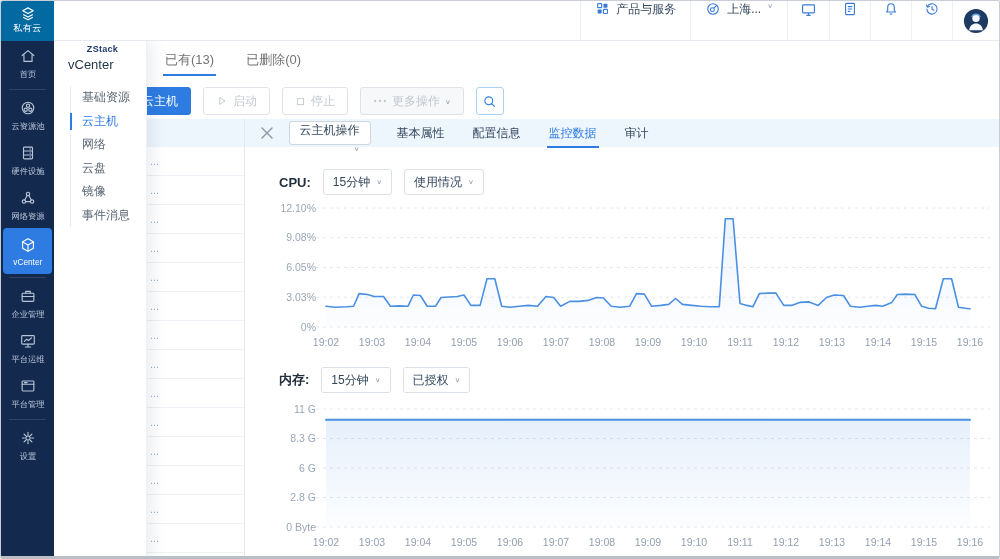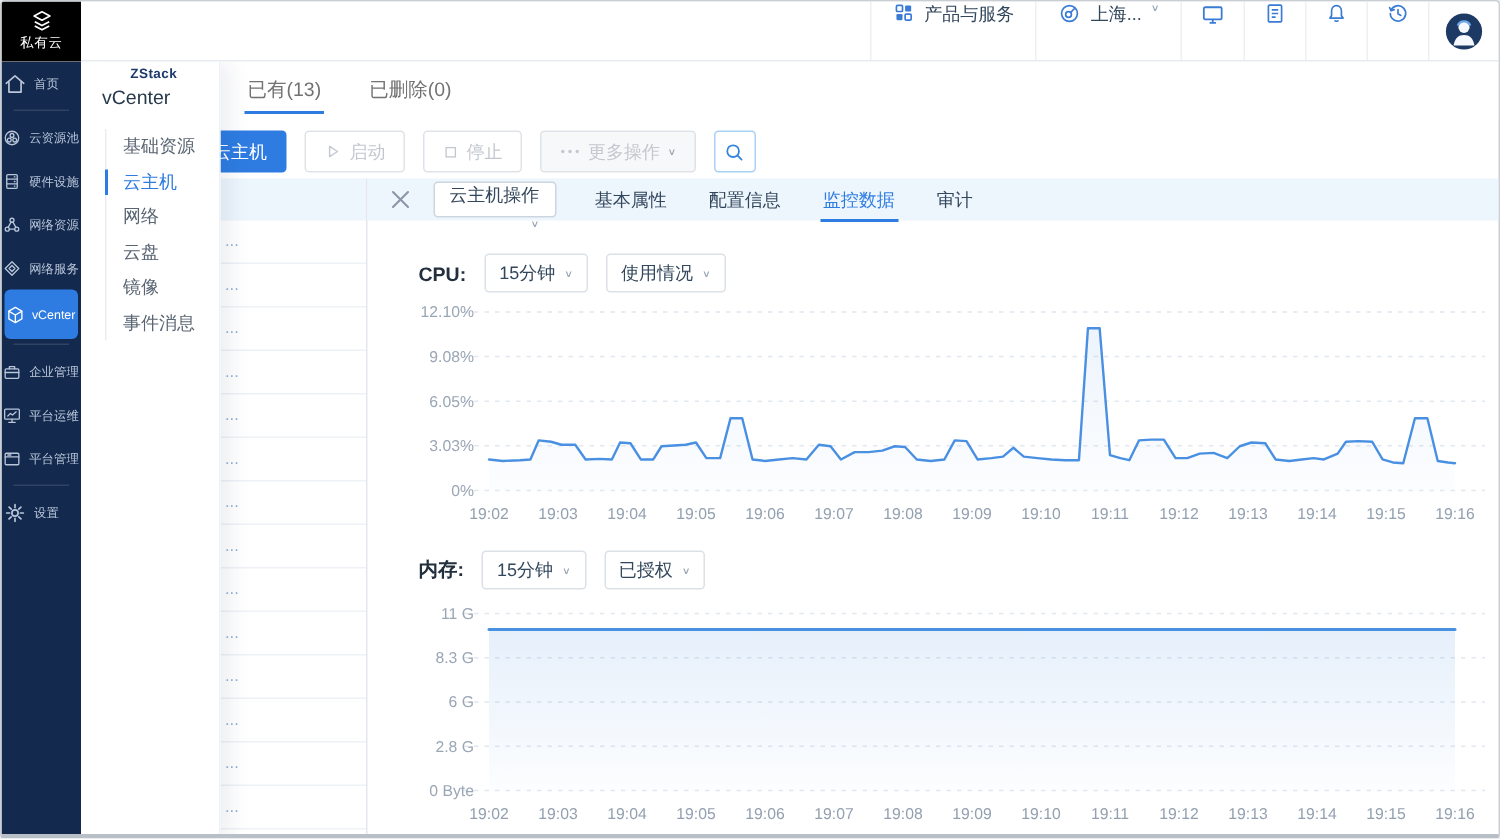--- a/index.html
+++ b/index.html
@@ -3,35 +3,35 @@
 <meta charset="utf-8">
 <style>
   * { margin:0; padding:0; box-sizing:border-box; }
   html,body { background:#e8eaed; font-family:"Liberation Sans","DejaVu Sans",sans-serif; }
   .frame{ position:relative; width:1000px; height:559px; background:#fff; overflow:hidden;
           border:1px solid #c9ced5; border-bottom:3px solid #b9bfc7; border-radius:3px; }
 
   
   .header{ position:absolute; top:0; left:0; width:100%; height:40px; background:#fff;
            border-bottom:1px solid #e7ebf0; z-index:30; display:flex; align-items:stretch; }
-  .brand-tile{ width:53px; height:40px; background:#000000; color:#fff; display:flex;
+  .brand-tile{ width:53px; height:40px; background:#0369a1; color:#fff; display:flex;
                flex-direction:column; align-items:center; justify-content:center; gap:1px; cursor:pointer; }
   .brand-tile .lbl{ font-size:9px; letter-spacing:.5px; }
   .logo{ width:97px; display:flex; flex-direction:column; align-items:center; justify-content:center; gap:0;margin-top:48px; }
   .logo .logo-text{ font-size:9px; font-weight:bold; color:#1d3a6b; letter-spacing:.3px; }
   .header-spacer{ flex:1; }
   .hcell{ display:flex; align-items:flex-start; gap:6px; padding:0 14px; border-left:1px solid #eceff3;
           font-size:12px; color:#33475c; cursor:pointer; }
   .hcell.icon-only{ padding:0 12px; }
   .chev{ font-size:8px; color:#98a4b2; transform:scaleY(.8); }
   .avatar-cell{ border-left:1px solid #eceff3; display:flex; align-items:center; padding:0 10px; cursor:pointer; }
 
   
   .sidebar{ position:absolute; top:40px; left:0; width:53px; height:519px; background:#13294d; z-index:25; }
-  .nav-item{ width:53px; padding:6px 0 5px; display:flex; flex-direction:row; align-items:center; gap:3px;
+  .nav-item{ width:53px; padding:6px 0 5px; display:flex; flex-direction:column; align-items:center; gap:3px;
              color:#b9c6da; cursor:pointer; }
   .nav-item .nav-label{ font-size:9px; transform:scale(.92); white-space:nowrap; }
   .nav-item svg{ color:#b9c6da; }
   .nav-item.active{ background:#2e7ce2; border-radius:4px; width:49px; margin-left:2px; color:#fff; padding:8px 0 7px; }
   .nav-item.active svg{ color:#fff; }
   .nav-divider{ height:1px; background:rgba(255,255,255,.12); margin:3px 8px; }
 
   
   .flyout{ position:absolute; top:40px; left:53px; width:93px; height:519px; background:#fff; z-index:20;
            box-shadow:6px 0 14px rgba(20,40,80,.08); border-right:1px solid #eef1f5; }
@@ -179,27 +179,20 @@
         <span class="nav-label">硬件设施</span>
       </div>
       <div class="nav-item">
         <svg width="18" height="18" viewBox="0 0 20 20" fill="none" stroke="currentColor" stroke-width="1.25" stroke-linejoin="round" stroke-linecap="round">
           <circle cx="10" cy="5.5" r="1.9"></circle>
           <circle cx="5.5" cy="14" r="1.9"></circle>
           <circle cx="14.5" cy="14" r="1.9"></circle>
           <path d="M9.1 7.2 L6.3 12.3 M10.9 7.2 L13.7 12.3 M7.4 14 H12.6"></path>
         </svg>
         <span class="nav-label">网络资源</span>
-      </div>
-      <div class="nav-item">
-        <svg width="18" height="18" viewBox="0 0 20 20" fill="none" stroke="currentColor" stroke-width="1.25" stroke-linejoin="round" stroke-linecap="round">
-          <path d="M10 3.5 L16.5 10 L10 16.5 L3.5 10 Z"></path>
-          <path d="M10 7.2 L12.8 10 L10 12.8 L7.2 10 Z"></path>
-        </svg>
-        <span class="nav-label">网络服务</span>
       </div>
       <div class="nav-item active">
         <svg width="18" height="18" viewBox="0 0 20 20" fill="none" stroke="currentColor" stroke-width="1.25" stroke-linejoin="round" stroke-linecap="round">
           <path d="M10 3 L16 6.4 V13.6 L10 17 L4 13.6 V6.4 Z"></path>
           <path d="M4.2 6.6 L10 10 L15.8 6.6 M10 10 V16.6"></path>
         </svg>
         <span class="nav-label">vCenter</span>
       </div>
       <div class="nav-divider"></div>
       <div class="nav-item">

